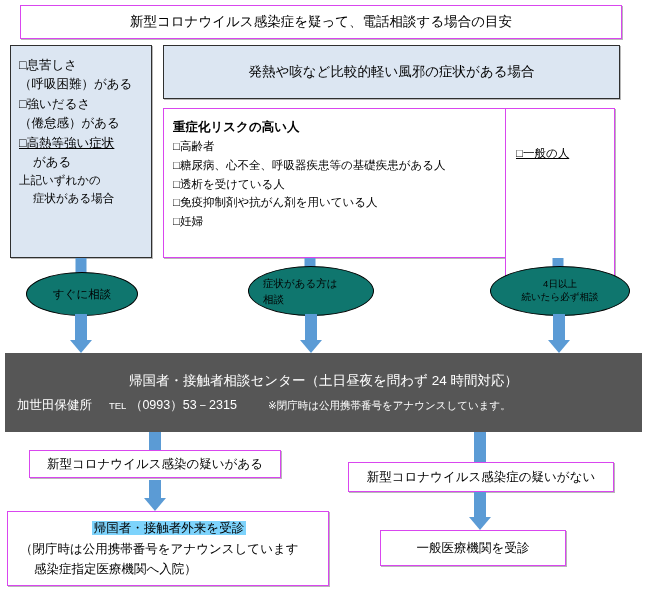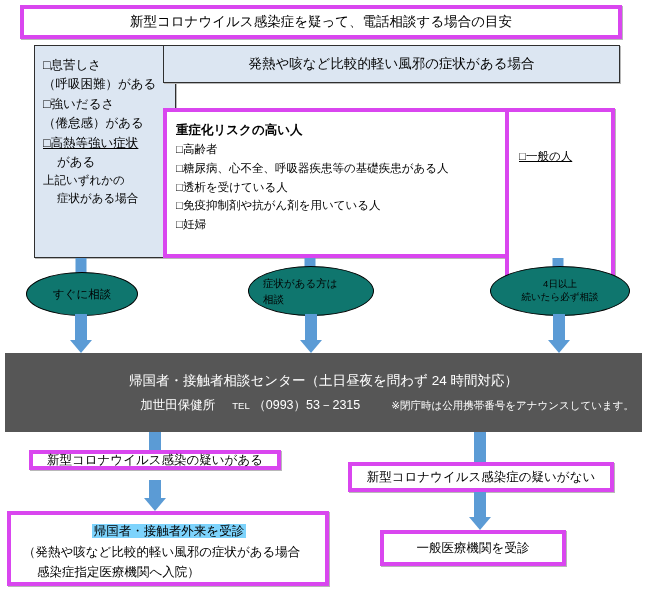--- a/index.html
+++ b/index.html
@@ -14,21 +14,21 @@
     background: #ffffff;
     font-family: "Liberation Sans", "DejaVu Sans", sans-serif;
     color: #000000;
     overflow: hidden;
   }
 
   
   .box {
     position: absolute;
     box-sizing: border-box;
-    border: 4px solid #d946ef;
+    border: 1px solid #d946ef;
     background: #ffffff;
     display: flex;
     flex-direction: column;
     justify-content: center;
   }
   .box.shadowed {
     box-shadow: 1px 1px 0 #b8b8b8;
   }
   .blue {
     background: #dce6f2;
@@ -57,27 +57,26 @@
   #title-box {
     left: 20px; top: 5px; width: 602px; height: 34px;
     align-items: center;
   }
 
   
   #left-symptoms {
     left: 10px; top: 45px; width: 142px; height: 213px;
     padding: 10px 0 0 8px;
     justify-content: flex-start;
-    margin-left: 24px;
   }
   #left-symptoms .line { line-height: 1.55; }
 
   
   #mild-banner {
-    left: 163px; top: 45px; width: 457px; height: 38px;
+    left: 163px; top: 45px; width: 457px; height: 54px;
     align-items: center;
   }
 
   
   #highrisk-box {
     left: 163px; top: 108px; width: 390px; height: 150px;
     padding: 8px 0 0 9px;
     justify-content: flex-start;
   }
   #highrisk-box .line { line-height: 1.62; }
@@ -128,25 +127,25 @@
     background: #5b9bd5;
   }
 
   
   #center-bar {
     left: 5px; top: 353px; width: 637px; height: 79px;
     padding: 0 8px;
     justify-content: center;
   }
   #center-bar .row1 { text-align: center; margin-bottom: 6px; }
-  #center-bar .row2 { text-align: right; padding-left: 4px; margin-left: 16px; }
+  #center-bar .row2 { text-align: left; padding-left: 4px; }
 
   
   #suspect-yes-box {
-    left: 29px; top: 450px; width: 252px; height: 20px;
+    left: 29px; top: 450px; width: 252px; height: 28px;
     align-items: center;
   }
   #suspect-no-box {
     left: 348px; top: 462px; width: 266px; height: 30px;
     align-items: center;
   }
 
   
   #outpatient-box {
     left: 7px; top: 511px; width: 322px; height: 75px;
@@ -259,21 +258,21 @@
     <div class="shaft" style="width:12px; height:19px;"></div>
     <div class="head"></div>
   </div>
   <div class="arrow" style="left:465px; top:492px; width:30px; height:38px;">
     <div class="shaft" style="width:12px; height:26px;"></div>
     <div class="head"></div>
   </div>
 
   <div class="box shadowed" id="outpatient-box">
     <div class="line r1 t12"><span class="hl">帰国者・接触者外来を受診</span></div>
-    <div class="line t12">（発熱や咳など比較的軽い風邪の症状がある場合</div>
+    <div class="line t12">（閉庁時は公用携帯番号をアナウンスしています</div>
     <div class="line t12" style="padding-left:14px;">感染症指定医療機関へ入院）</div>
   </div>
 
   <div class="box shadowed" id="general-clinic-box">
     <div class="line ctr t12">一般医療機関を受診</div>
   </div>
 
 </div>
 
 </body></html>

